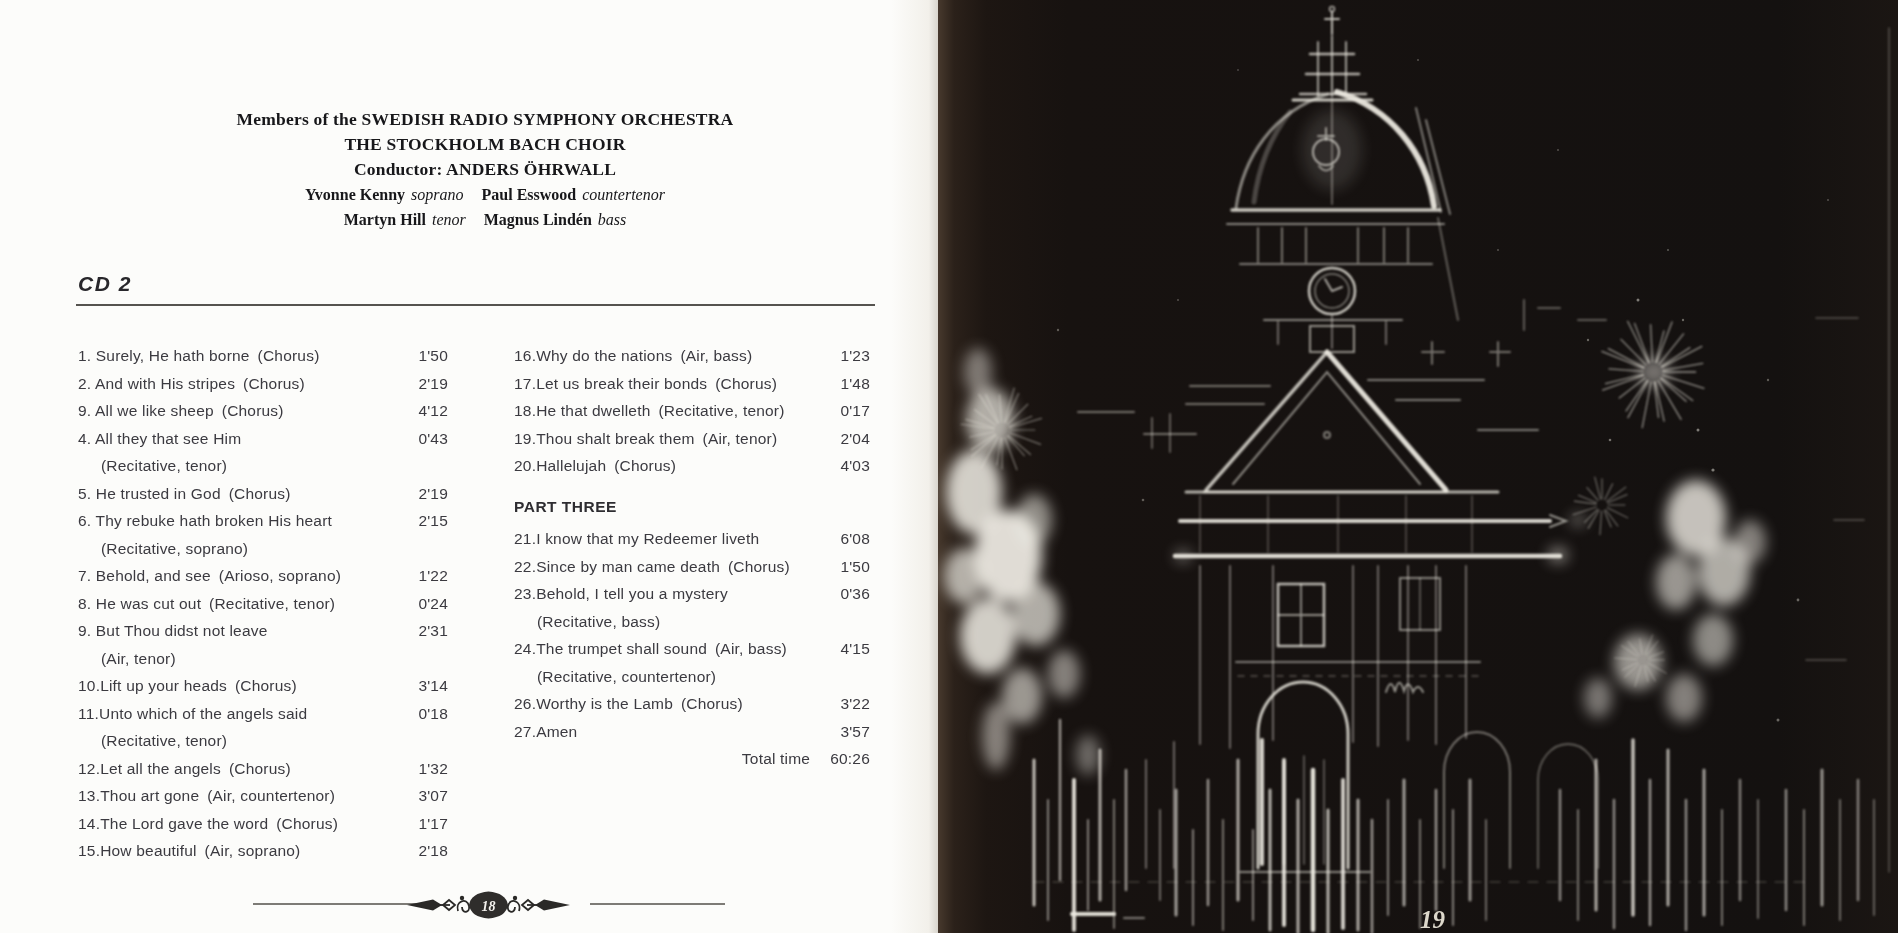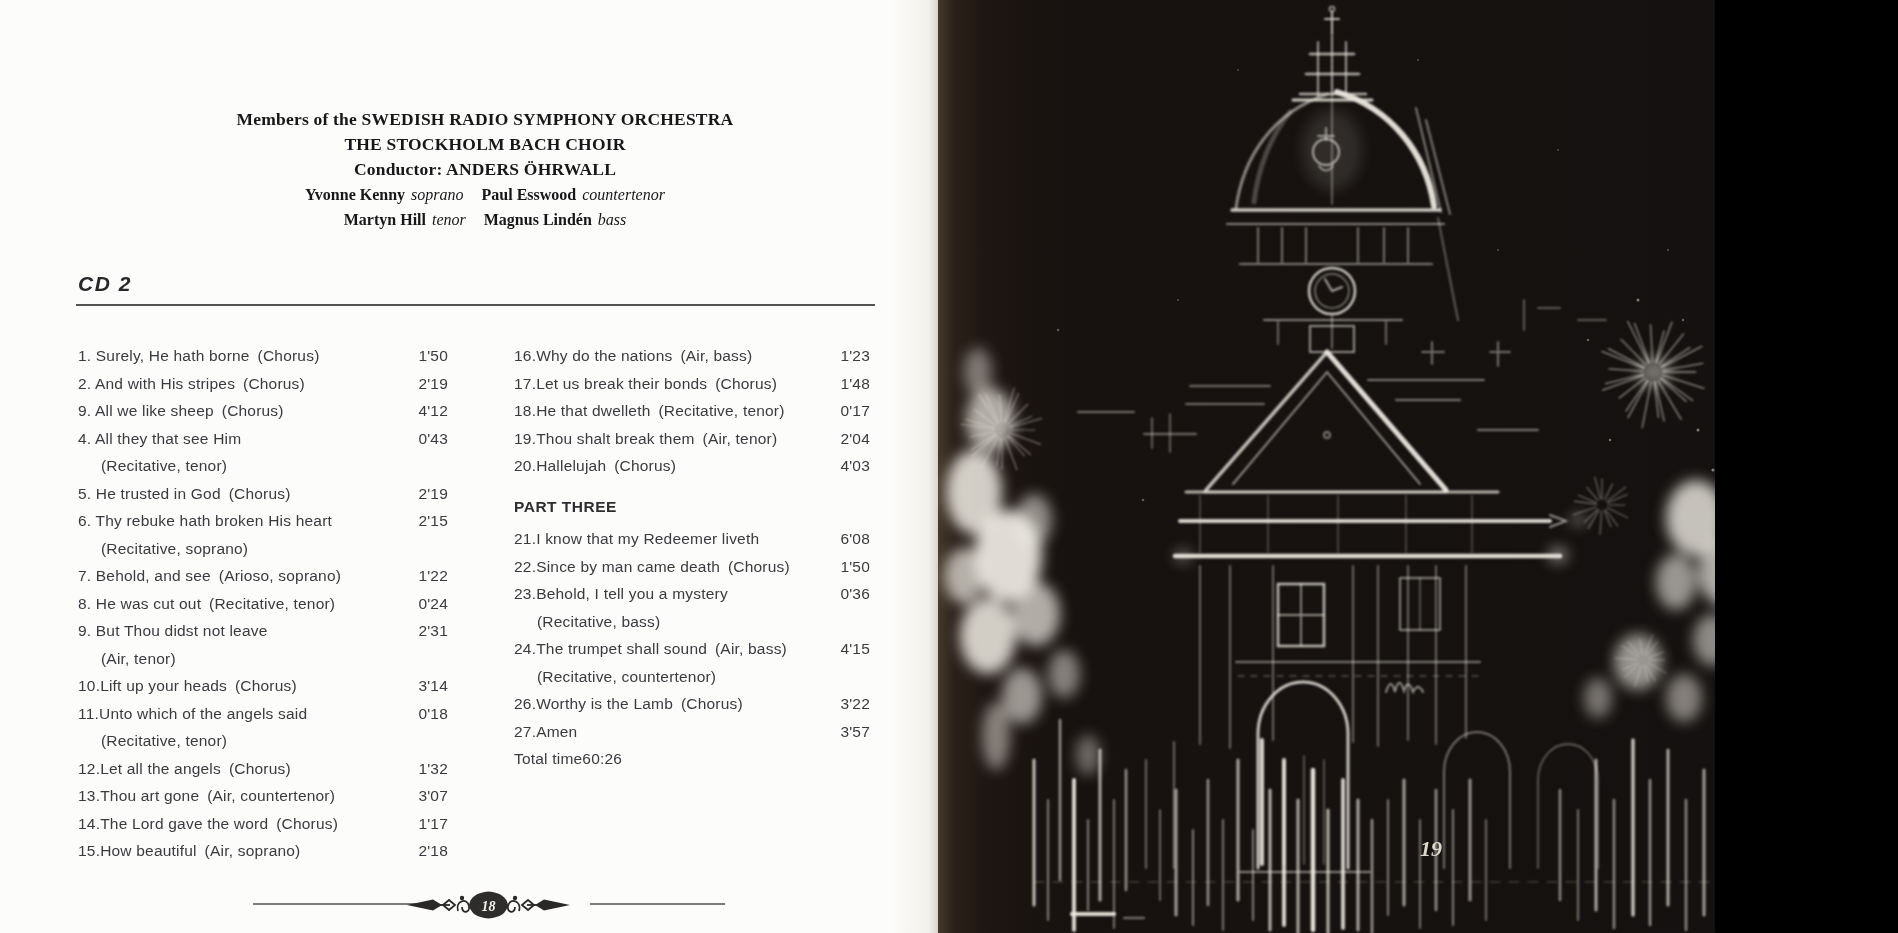--- a/index.html
+++ b/index.html
@@ -1,16 +1,16 @@
 <!DOCTYPE html>
 <html><head>
 <meta charset="utf-8">
 <style>
   html,body{margin:0;padding:0;background:#000;}
-  #stage{position:relative;width:1715px;height:933px;overflow:hidden;background:#111;}
+  #stage{position:relative;width:1898px;height:933px;overflow:hidden;background:#111;}
 
   
   .page-left{position:absolute;left:0;top:0;width:938px;height:933px;
     background:linear-gradient(90deg,#fcfcfa 0,#fcfcfa 95%,#f2f0ea 99%,#d9d5cd 100%);}
   .credits{position:absolute;left:100px;top:107px;width:770px;text-align:center;
     font-family:"Liberation Serif",serif;color:#17171a;}
   .credits .cap-line{font-size:17.5px;font-weight:700;line-height:25px;letter-spacing:.2px;}
   .soloist-line{font-size:16px;line-height:24px;margin-top:1px;}
   .soloist-pair{display:inline-block;margin:0 9px;}
   .soloist-pair .s-name{font-weight:700;}
@@ -23,35 +23,35 @@
   .track-col{position:absolute;top:326px;font-family:"Liberation Sans",sans-serif;
     font-size:15.5px;color:#3b3a40;letter-spacing:.2px;margin-top:20px;}
   .col-left{left:78px;width:370px;}
   .col-right{left:514px;width:356px;}
   .track-row{margin-bottom:7.5px;}
   .track-main{display:flex;justify-content:space-between;line-height:20px;}
   .track-time{margin-left:8px;white-space:nowrap;}
   .track-sub{line-height:20px;margin-top:7.5px;padding-left:23px;}
   .part-heading{font-weight:700;font-size:15.5px;letter-spacing:.5px;color:#2e2d31;
     margin:21px 0 12px 0;line-height:20px;}
-  .total-row{display:flex;justify-content:flex-start;line-height:20px;margin-top:2px;}
+  .total-row{display:flex;justify-content:flex-end;gap:20px;line-height:20px;margin-top:2px;}
 
   .decor{position:absolute;left:0;top:888px;width:938px;height:40px;padding-left:15px;}
   .decor .dline{position:absolute;top:15px;height:1.5px;background:#7d7b76;}
   .dline-left{left:253px;width:167px;}
   .dline-right{left:590px;width:135px;}
   .ornament{position:absolute;left:405px;top:0;}
   .badge-num{font-family:"Liberation Serif",serif;font-style:italic;font-weight:700;}
 
   
   .page-right{position:absolute;left:938px;top:0;width:960px;height:933px;
     background:linear-gradient(90deg,#47392d 0px,#2b211a 16px,#1d1612 48px,#171210 130px,#141110 840px,#1b1613 960px);}
   .art{position:absolute;left:0;top:0;}
-  .page-num-right{position:absolute;left:482px;top:836px;font-family:"Liberation Serif",serif;
-    font-style:italic;font-weight:700;font-size:22px;color:#ddd8cb;}
+  .page-num-right{position:absolute;left:482px;top:906px;font-family:"Liberation Serif",serif;
+    font-style:italic;font-weight:700;font-size:25px;color:#ddd8cb;}
 </style>
 </head>
 <body>
 
 <div id="stage">
 
   <div class="page-left">
 
     <div class="credits">
       <div class="cap-line">Members of the SWEDISH RADIO SYMPHONY ORCHESTRA</div>

